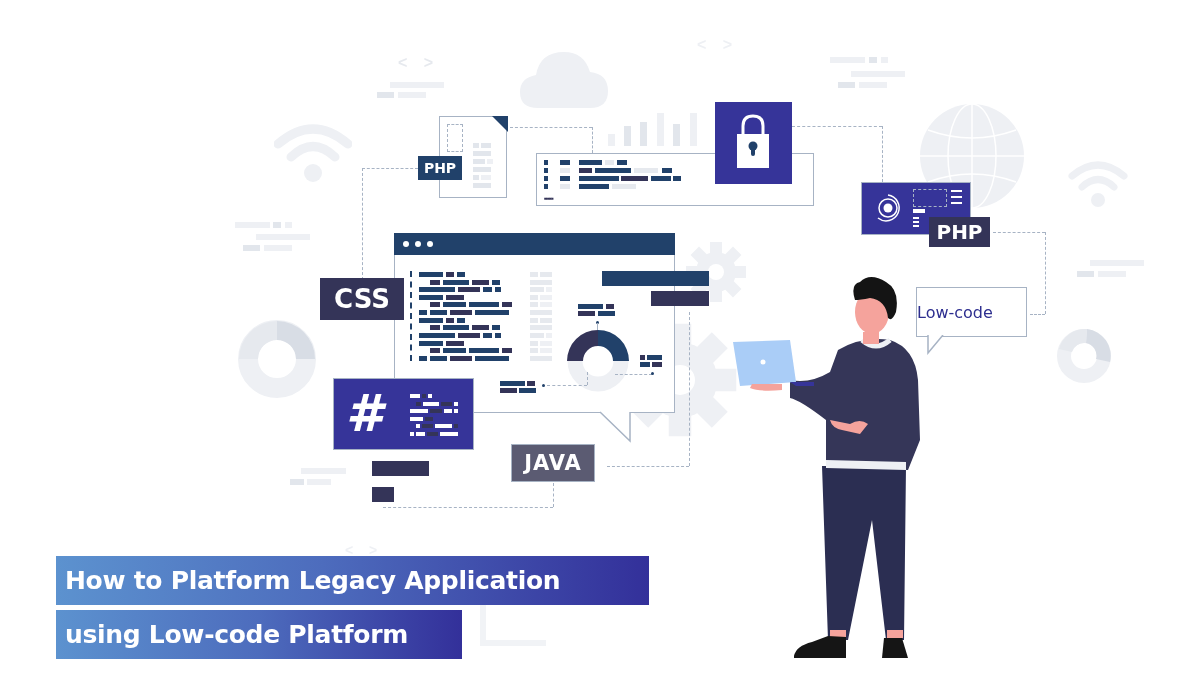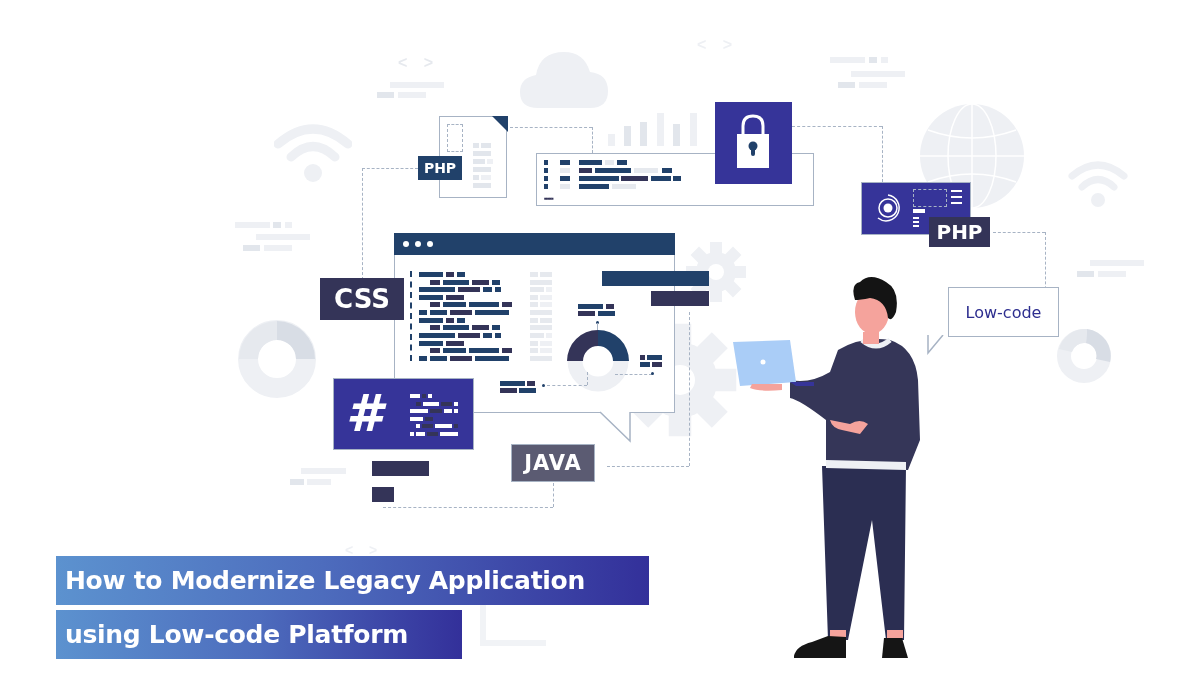--- a/index.html
+++ b/index.html
@@ -198,21 +198,21 @@
   <div class="abs" style="left:89px;top:7px;width:11px;height:2px;background:#fff;"></div>
   <div class="abs" style="left:89px;top:13px;width:11px;height:2px;background:#fff;"></div>
   <div class="abs" style="left:89px;top:19px;width:11px;height:2px;background:#fff;"></div>
   <div class="abs" style="left:51px;top:26px;width:12px;height:4px;background:#fff;"></div>
   <div class="abs" style="left:51px;top:34px;width:6px;height:1.5px;background:#fff;"></div>
   <div class="abs" style="left:51px;top:38px;width:6px;height:1.5px;background:#fff;"></div>
   <div class="abs" style="left:51px;top:42px;width:6px;height:1.5px;background:#fff;"></div>
 </div>
 <div class="tag" style="left:929px;top:217px;width:61px;height:30px;background:#343458;font-size:20px;">PHP</div>
 
-<div class="abs" style="left:948px;top:287px;width:111px;height:50px;background:#fff;border:1.5px solid #a7b3c4;box-sizing:border-box;display:flex;align-items:center;justify-content:center;">
+<div class="abs" style="left:916px;top:287px;width:111px;height:50px;background:#fff;border:1.5px solid #a7b3c4;box-sizing:border-box;display:flex;align-items:center;justify-content:flex-start;">
   <span style="color:#2d2e8f;font-size:16px;font-family:'DejaVu Sans',sans-serif;">Low-code</span>
 </div>
 <svg class="abs" style="left:927px;top:335px;" width="20" height="20" viewBox="0 0 20 20">
   <path d="M1 0 L1 18 L16 0" fill="#fff" stroke="#a7b3c4" stroke-width="1.5"></path>
 </svg>
 
 <div class="abs" style="left:394px;top:233px;width:281px;height:180px;background:#fff;border:1.5px solid #a7b3c4;box-sizing:border-box;">
   <div class="abs" style="left:-1.5px;top:-1.5px;width:281px;height:22px;background:#21416a;">
     <div class="abs" style="left:9px;top:8px;width:6px;height:6px;border-radius:50%;background:#fff;"></div>
     <div class="abs" style="left:21px;top:8px;width:6px;height:6px;border-radius:50%;background:#fff;"></div>
@@ -376,17 +376,17 @@
   <path d="M842 430 Q832 428 830 420 L850 424 Q860 418 868 424 L860 434 Z" fill="#f5a39c"></path>
 
   <path d="M733 342 L790 340 L796 382 L740 386 Z" fill="#aacdf7"></path>
   <path d="M790 382 L814 382 L814 386 L796 386 Z" fill="#363499"></path>
   <circle cx="763" cy="362" r="2.5" fill="#fff"></circle>
 
   <path d="M750 388 Q760 392 782 390 L782 384 L752 384 Z" fill="#f5a39c"></path>
 </svg>
 
 <div class="title-line" style="top:556px;width:593px;height:49px;">
-  <span>How to Modernize Legacy Application</span>
+  <span>How to Platform Legacy Application</span>
 </div>
 <div class="title-line" style="top:610px;width:406px;height:49px;background:linear-gradient(90deg,#5c92cf 0%,#4d6cbd 50%,#33309a 100%);">
   <span>using Low-code Platform</span>
 </div>
 
 </body></html>

